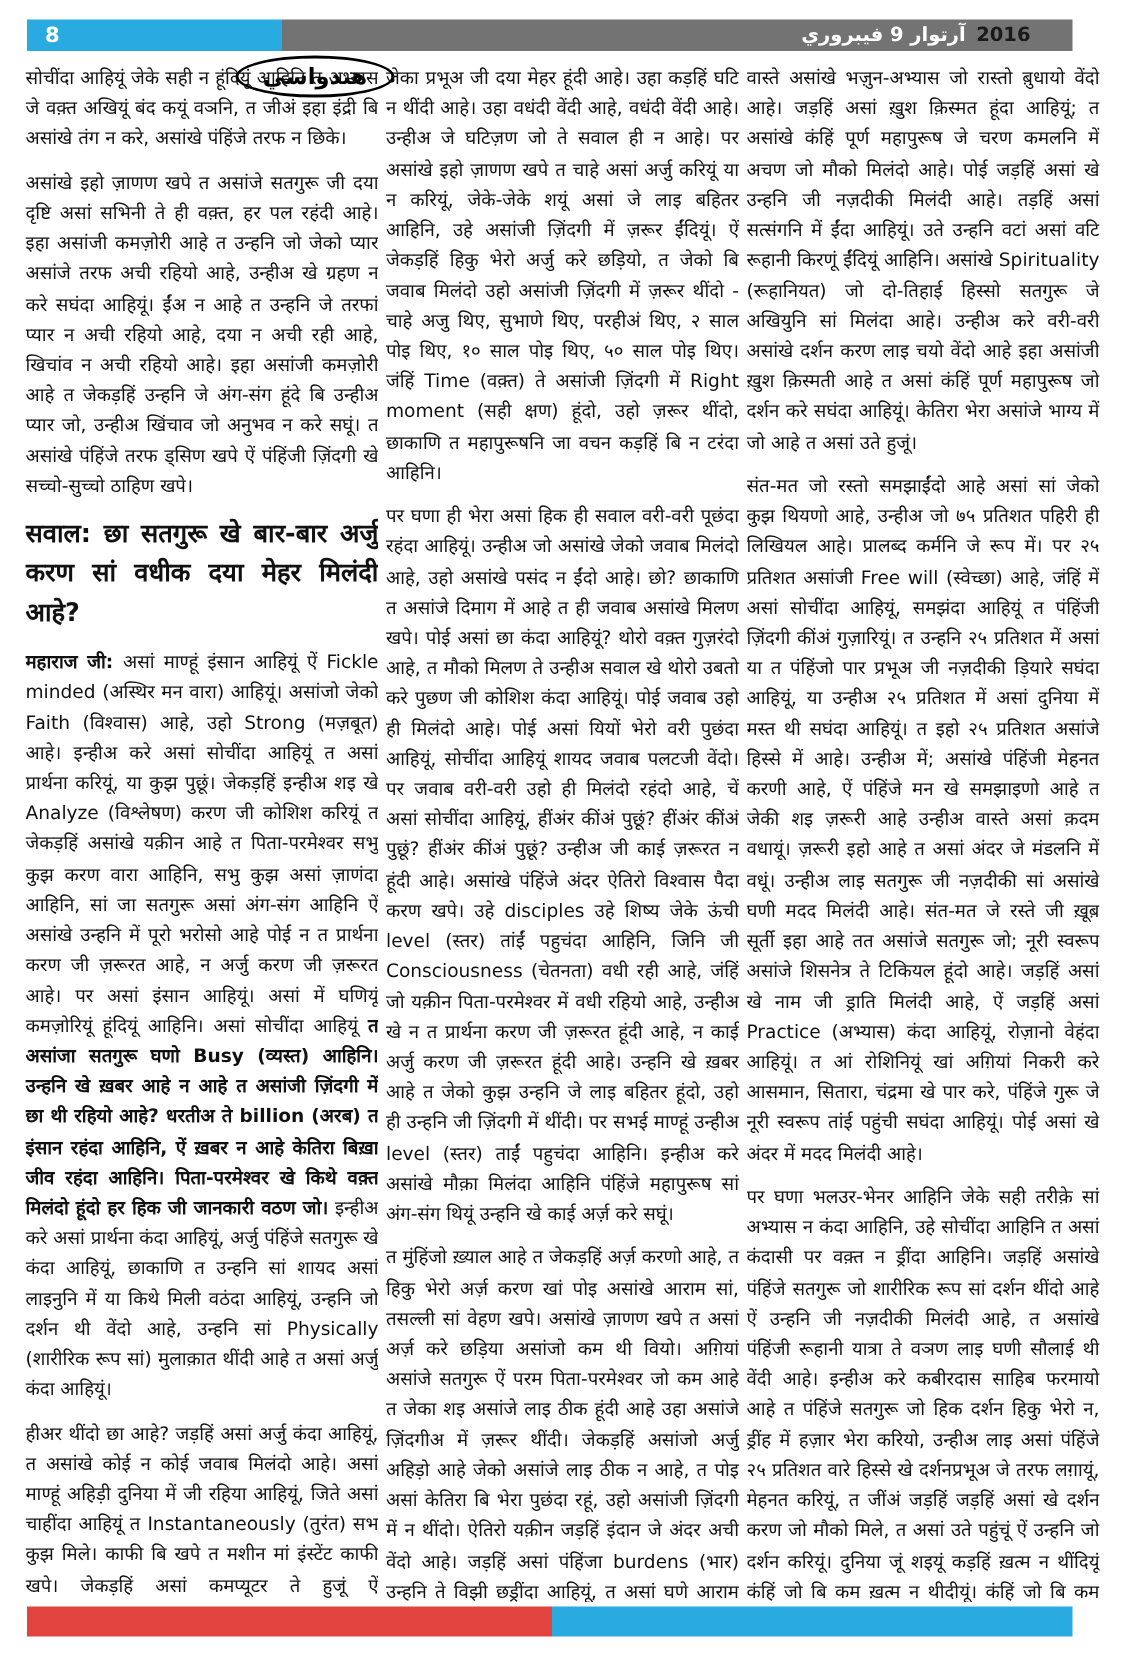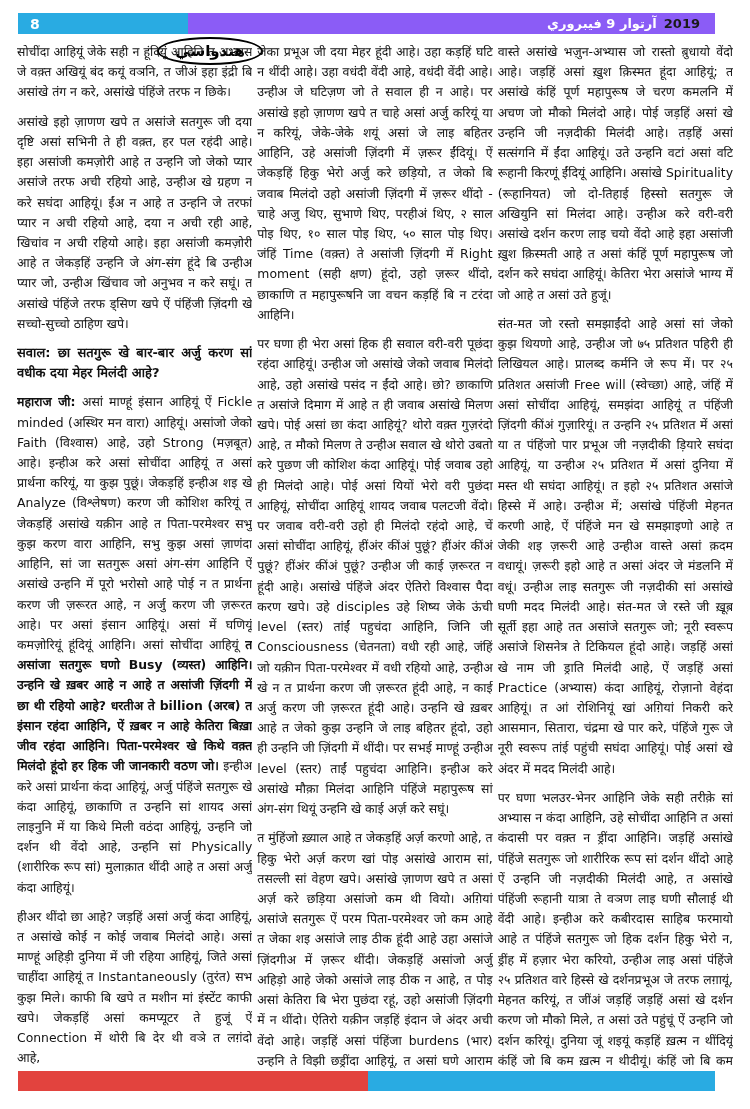--- a/index.html
+++ b/index.html
@@ -13,62 +13,62 @@
     position:absolute;top:13px;left:18px;width:697px;height:21px;
     display:flex;
   }
   .mast-blue{
     width:170px;background:#29abe2;color:#fff;
     display:flex;align-items:center;
     padding-left:12px;box-sizing:border-box;
     font-weight:bold;font-size:14px;
   }
   .mast-red{
-    flex:1;background:#8b5cf6;position:relative;
+    flex:1;background:#737373;position:relative;
     display:flex;align-items:center;justify-content:flex-end;
-    padding-right:15px;box-sizing:border-box;
+    padding-right:28px;box-sizing:border-box;
   }
   .logo-oval{
     position:absolute;left:139px;top:-4px;width:106px;height:28px;
     background:#fff;border:2px solid #000;border-radius:50%;
     display:flex;align-items:center;justify-content:center;
     font-weight:bold;font-size:15px;color:#000;box-sizing:border-box;margin-top:28px;
   }
   .issue-date{display:flex;align-items:center;gap:7px;font-weight:bold;font-size:13px;}
   .issue-date .d{color:#fff;}
   .issue-date .y{color:#1a1a1a;background:transparent;}
   
   .content{
     position:absolute;top:42px;left:17px;width:716px;height:1026px;
     display:flex;gap:5px;overflow:hidden;
   }
   .col{flex:1;min-width:0;overflow:hidden;text-align:justify;
     font-size:12.4px;line-height:1.63;}
   .para{margin:0 0 9px 0;}
   .para b{font-weight:bold;}
-  .question{font-weight:bold;font-size:13px;line-height:1.55;}
+  .question{font-weight:bold;font-size:17px;line-height:1.55;}
   
   .bottom-bar{
     position:absolute;top:1071px;left:18px;width:697px;height:20px;
     display:flex;
   }
   .bar-red{width:350px;background:#e2433e;}
   .bar-blue{flex:1;background:#29abe2;}
 </style>
 </head>
 <body>
 
 <div class="masthead">
   <div class="mast-blue">
     <span>8</span>
   </div>
   <div class="mast-red">
     <div class="issue-date">
       <span class="d">آرتوار 9 فيبروري</span>
-      <span class="y">2019</span>
+      <span class="y">2016</span>
     </div>
   </div>
   <div class="logo-oval">
     <span>هندواسي</span>
   </div>
 </div>
 
 <div class="content">
   <div class="col">
       <p class="para"><span>सोचींदा आहियूं जेके सही न हूंदियूं आहिनि त अभ्यास जे वक़्त अखियूं बंद कयूं वञनि, त जीअं इहा इंद्री बि असांखे तंग न करे, असांखे पंहिंजे तरफ न छिके।</span></p>

